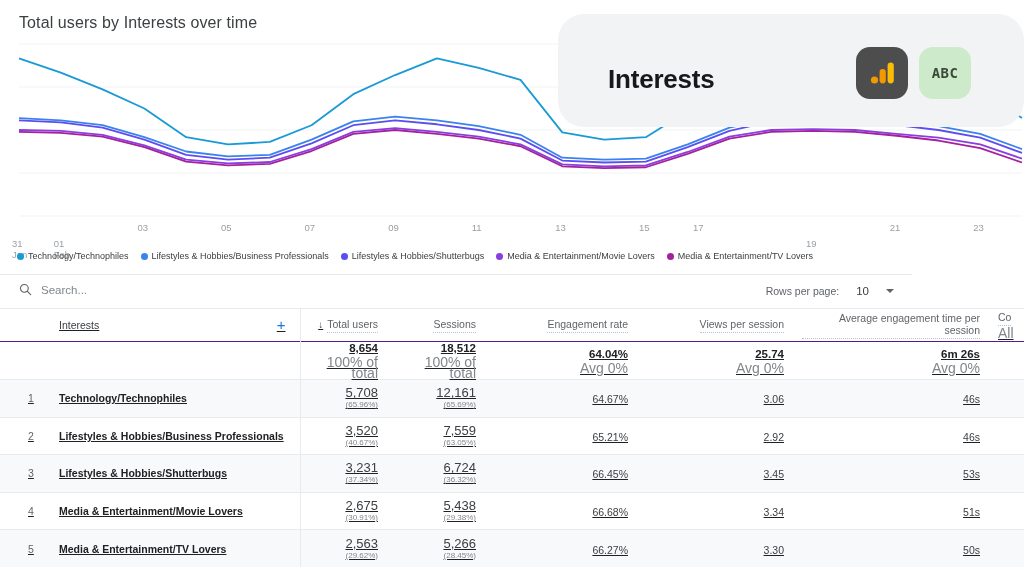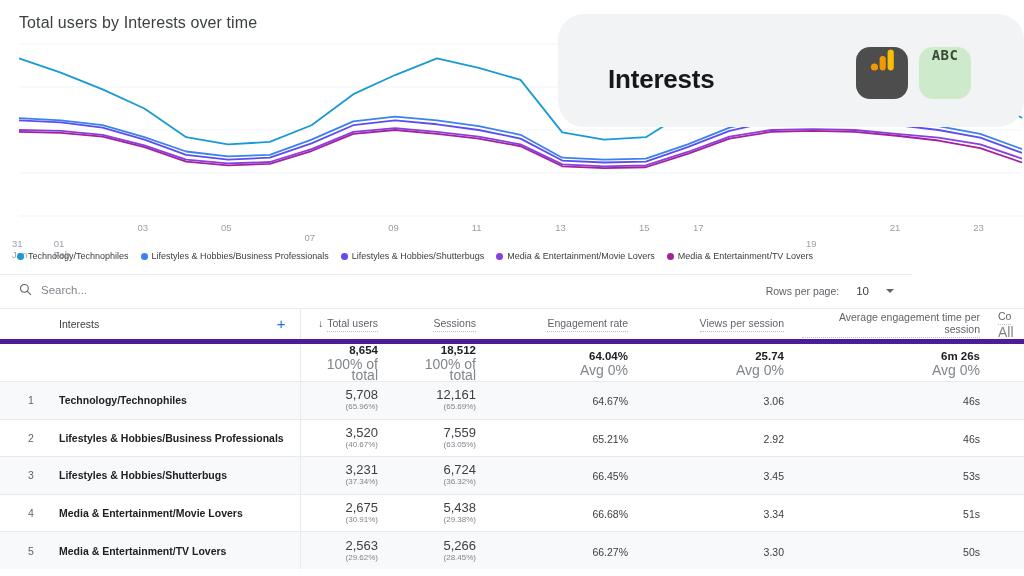--- a/index.html
+++ b/index.html
@@ -43,31 +43,31 @@
     display: flex; align-items: center;
     box-shadow: 0 0 0 0 rgba(0,0,0,0);
   }
   .overlay-title {
     position: absolute; left: 50px; top: 50px;
     font-size: 26px; font-weight: bold; color: #16181c; letter-spacing: -.2px;
   }
   .badge-icons { position: absolute; left: 298px; top: 33px; display: flex; gap: 11px; }
   .badge {
     width: 52px; height: 52px; border-radius: 14px;
-    display: flex; justify-content: center;
+    display: flex; align-items: center; justify-content: center;
   }
   .badge-ga { background: #4d4d4d; }
   .badge-abc { background: #cdeaca; }
   .abc-text {
     font-family: "DejaVu Sans Mono", monospace;
     font-size: 14px; font-weight: bold; color: #3a4a38; letter-spacing: .4px;
   }
 
   
-  .table-wrap { position: absolute; left: 0; top: 274px; width: 912px; height: 302px; }
+  .table-wrap { position: absolute; left: 0; top: 274px; width: 912px; height: 302px; text-decoration: underline; }
   .toolbar {
     position: relative; height: 34px; border-top: 1px solid #e8eaed;
     display: flex; align-items: center;
   }
   .search-box { position: absolute; left: 19px; top: 8px; display: flex; align-items: center; gap: 9px; }
   .search-input {
     border: none; outline: none; background: transparent;
     font-family: "Liberation Sans", sans-serif; font-size: 11.5px; color: #5f6368; width: 180px;
   }
   .search-input::placeholder { color: #80868b; }
@@ -112,21 +112,21 @@
   .tot-sub  { font-size: 14px; color: #80868b; line-height: 11px; margin-top: 2px; }
 
   tbody.rows tr { height: 37.5px; border-top: 1px solid #e8eaed; }
   tbody.rows tr.odd { background: #f8f9fa; }
   td.rank { text-align: left; padding-left: 28px; font-size: 10.5px; color: #5f6368; }
   td.dim  { text-align: left; padding-left: 17px; font-size: 10.5px; font-weight: bold; color: #202124; }
   td.num  { text-align: right; padding-right: 18px; vertical-align: middle; }
   .cell-main { font-size: 13px; color: #3c4043; line-height: 13px; }
   .cell-sub  { font-size: 8px; color: #80868b; line-height: 10px; margin-top: 1px; }
   .cell-plain { font-size: 10.5px; color: #3c4043; }
-  .totals { border-top: 5px solid #4c1d95; }
+  .totals { border-top: 1px solid #4c1d95; }
 </style>
 </head>
 <body>
 
 <div id="root">
 
   <div class="chart-title">Total users by Interests over time</div>
 
   <div class="chart-area">
     <svg id="chart-svg" width="1024" height="184" viewBox="0 0 1024 184">
@@ -143,21 +143,21 @@
       </svg>
   </div>
 
   <div class="xaxis">
       <div class="xtick" style="left: 12px; top: 16px;">31
 Jan</div>
       <div class="xtick" style="left: 53.7917px; top: 16px;">01
 Feb</div>
       <div class="xtick" style="left: 137.375px; top: 0px;">03</div>
       <div class="xtick" style="left: 220.958px; top: 0px;">05</div>
-      <div class="xtick" style="left: 304.542px; top: 10px;">07</div>
+      <div class="xtick" style="left: 304.542px; top: 0px;">07</div>
       <div class="xtick" style="left: 388.125px; top: 0px;">09</div>
       <div class="xtick" style="left: 471.708px; top: 0px;">11</div>
       <div class="xtick" style="left: 555.292px; top: 0px;">13</div>
       <div class="xtick" style="left: 638.875px; top: 0px;">15</div>
       <div class="xtick" style="left: 693px; top: 0px;">17</div>
       <div class="xtick" style="left: 806.042px; top: 16px;">19</div>
       <div class="xtick" style="left: 889.625px; top: 0px;">21</div>
       <div class="xtick" style="left: 973.208px; top: 0px;">23</div>
     </div>
 

